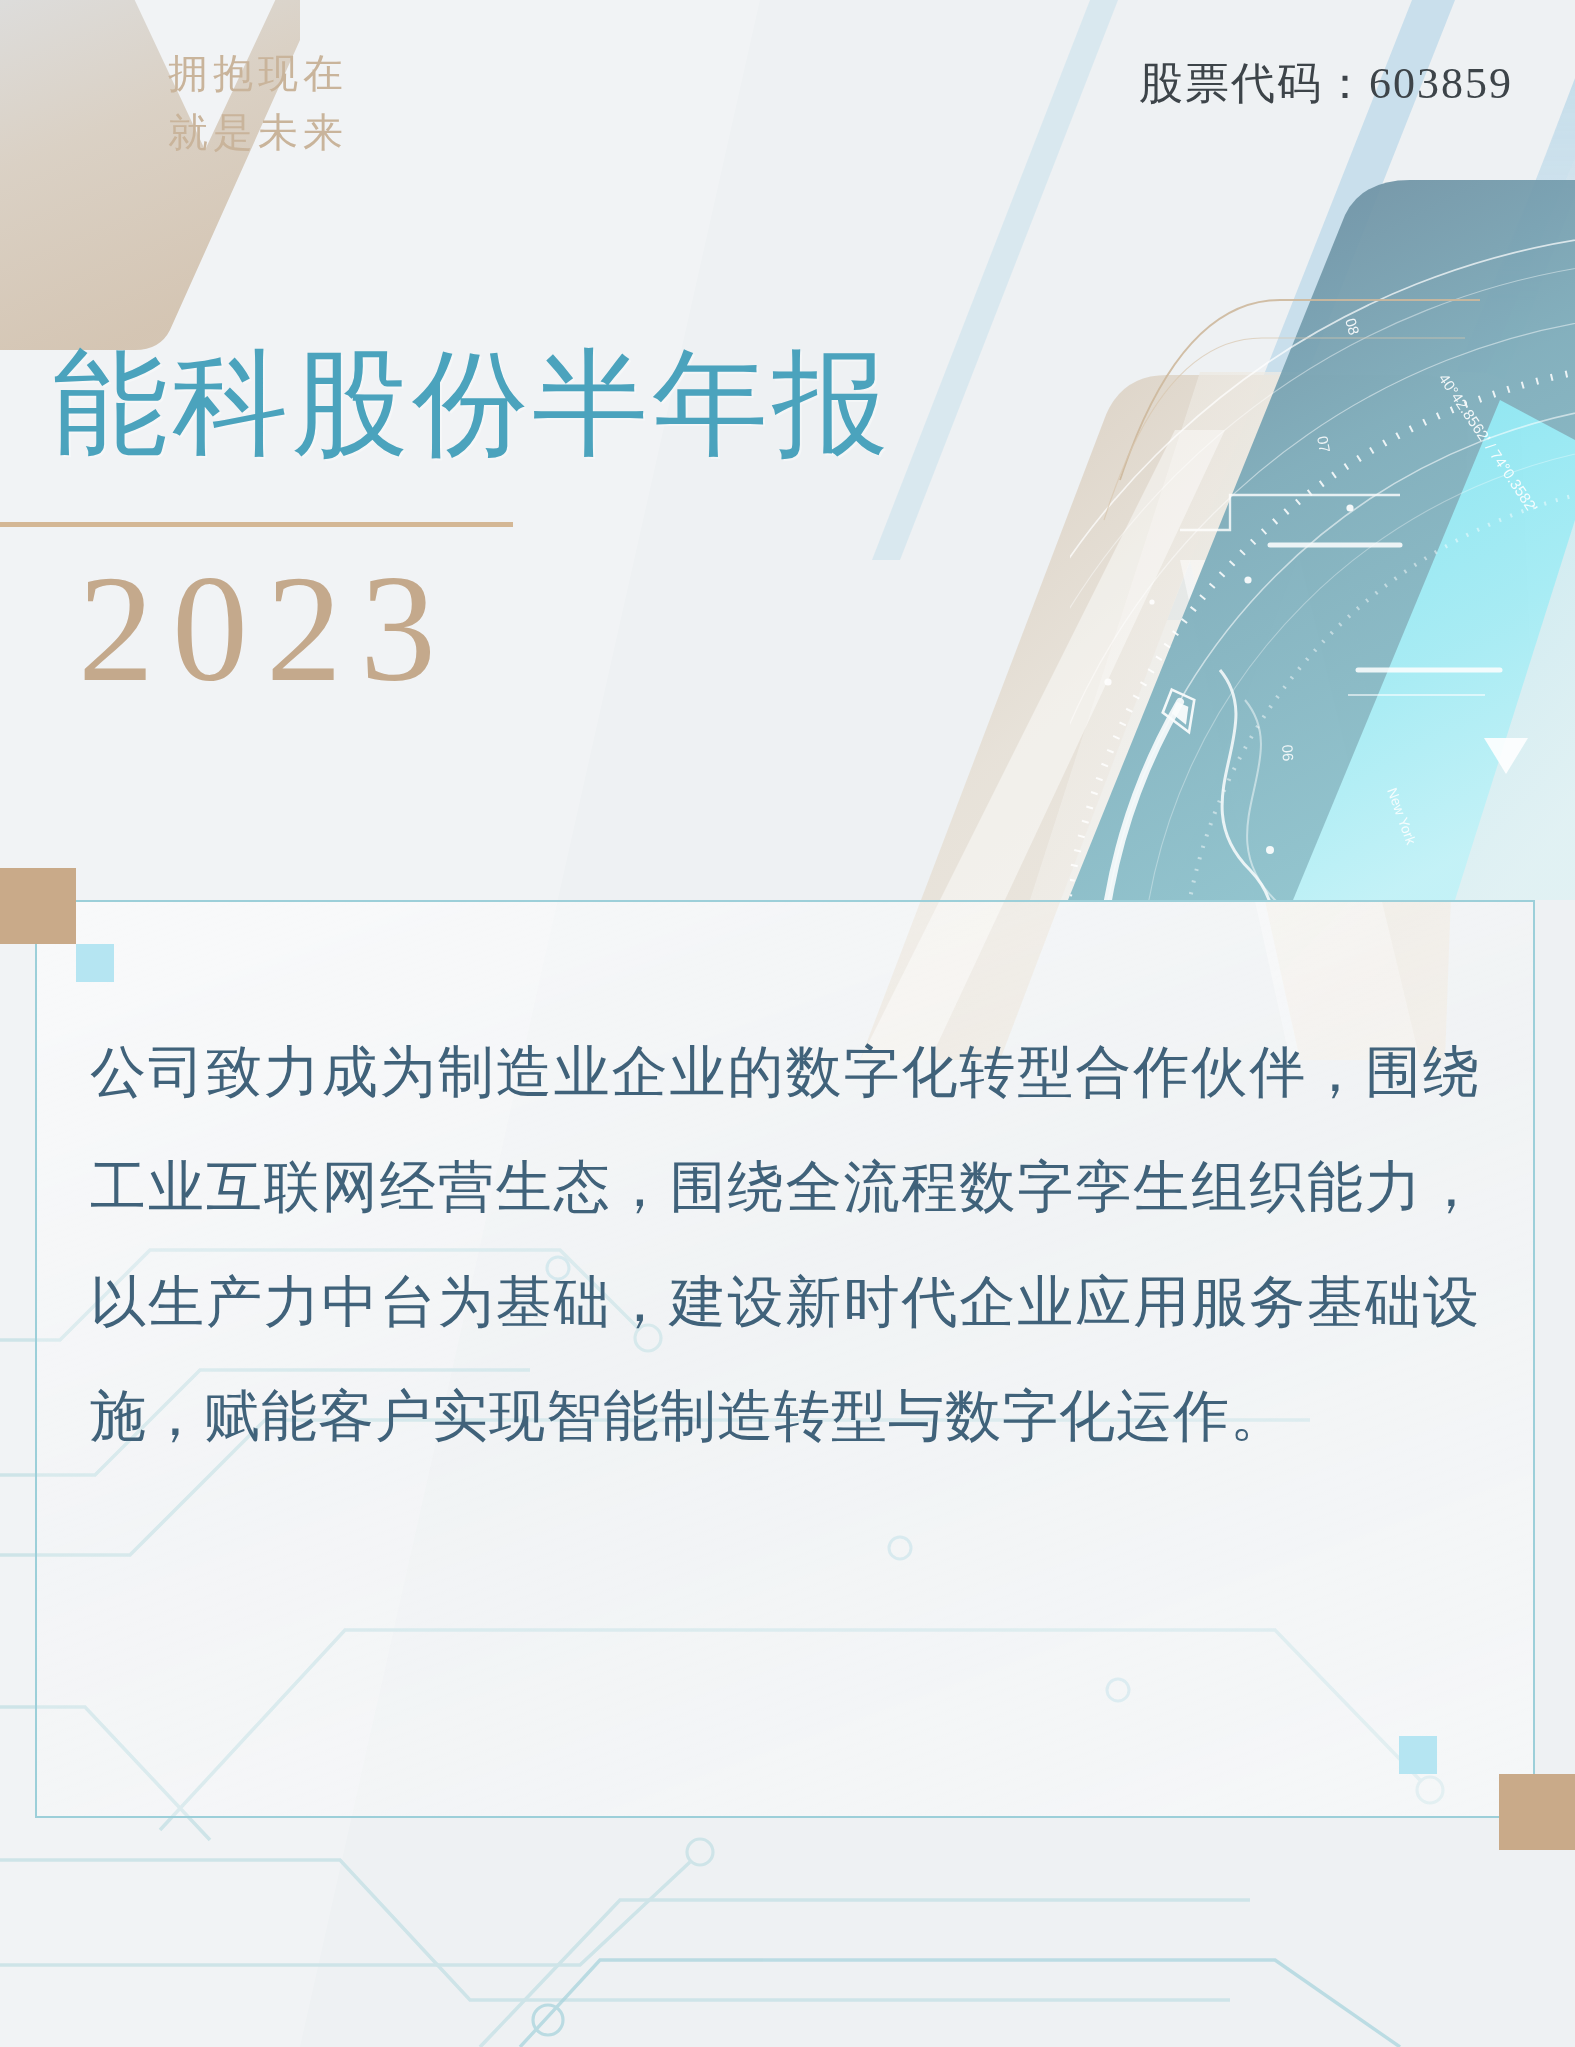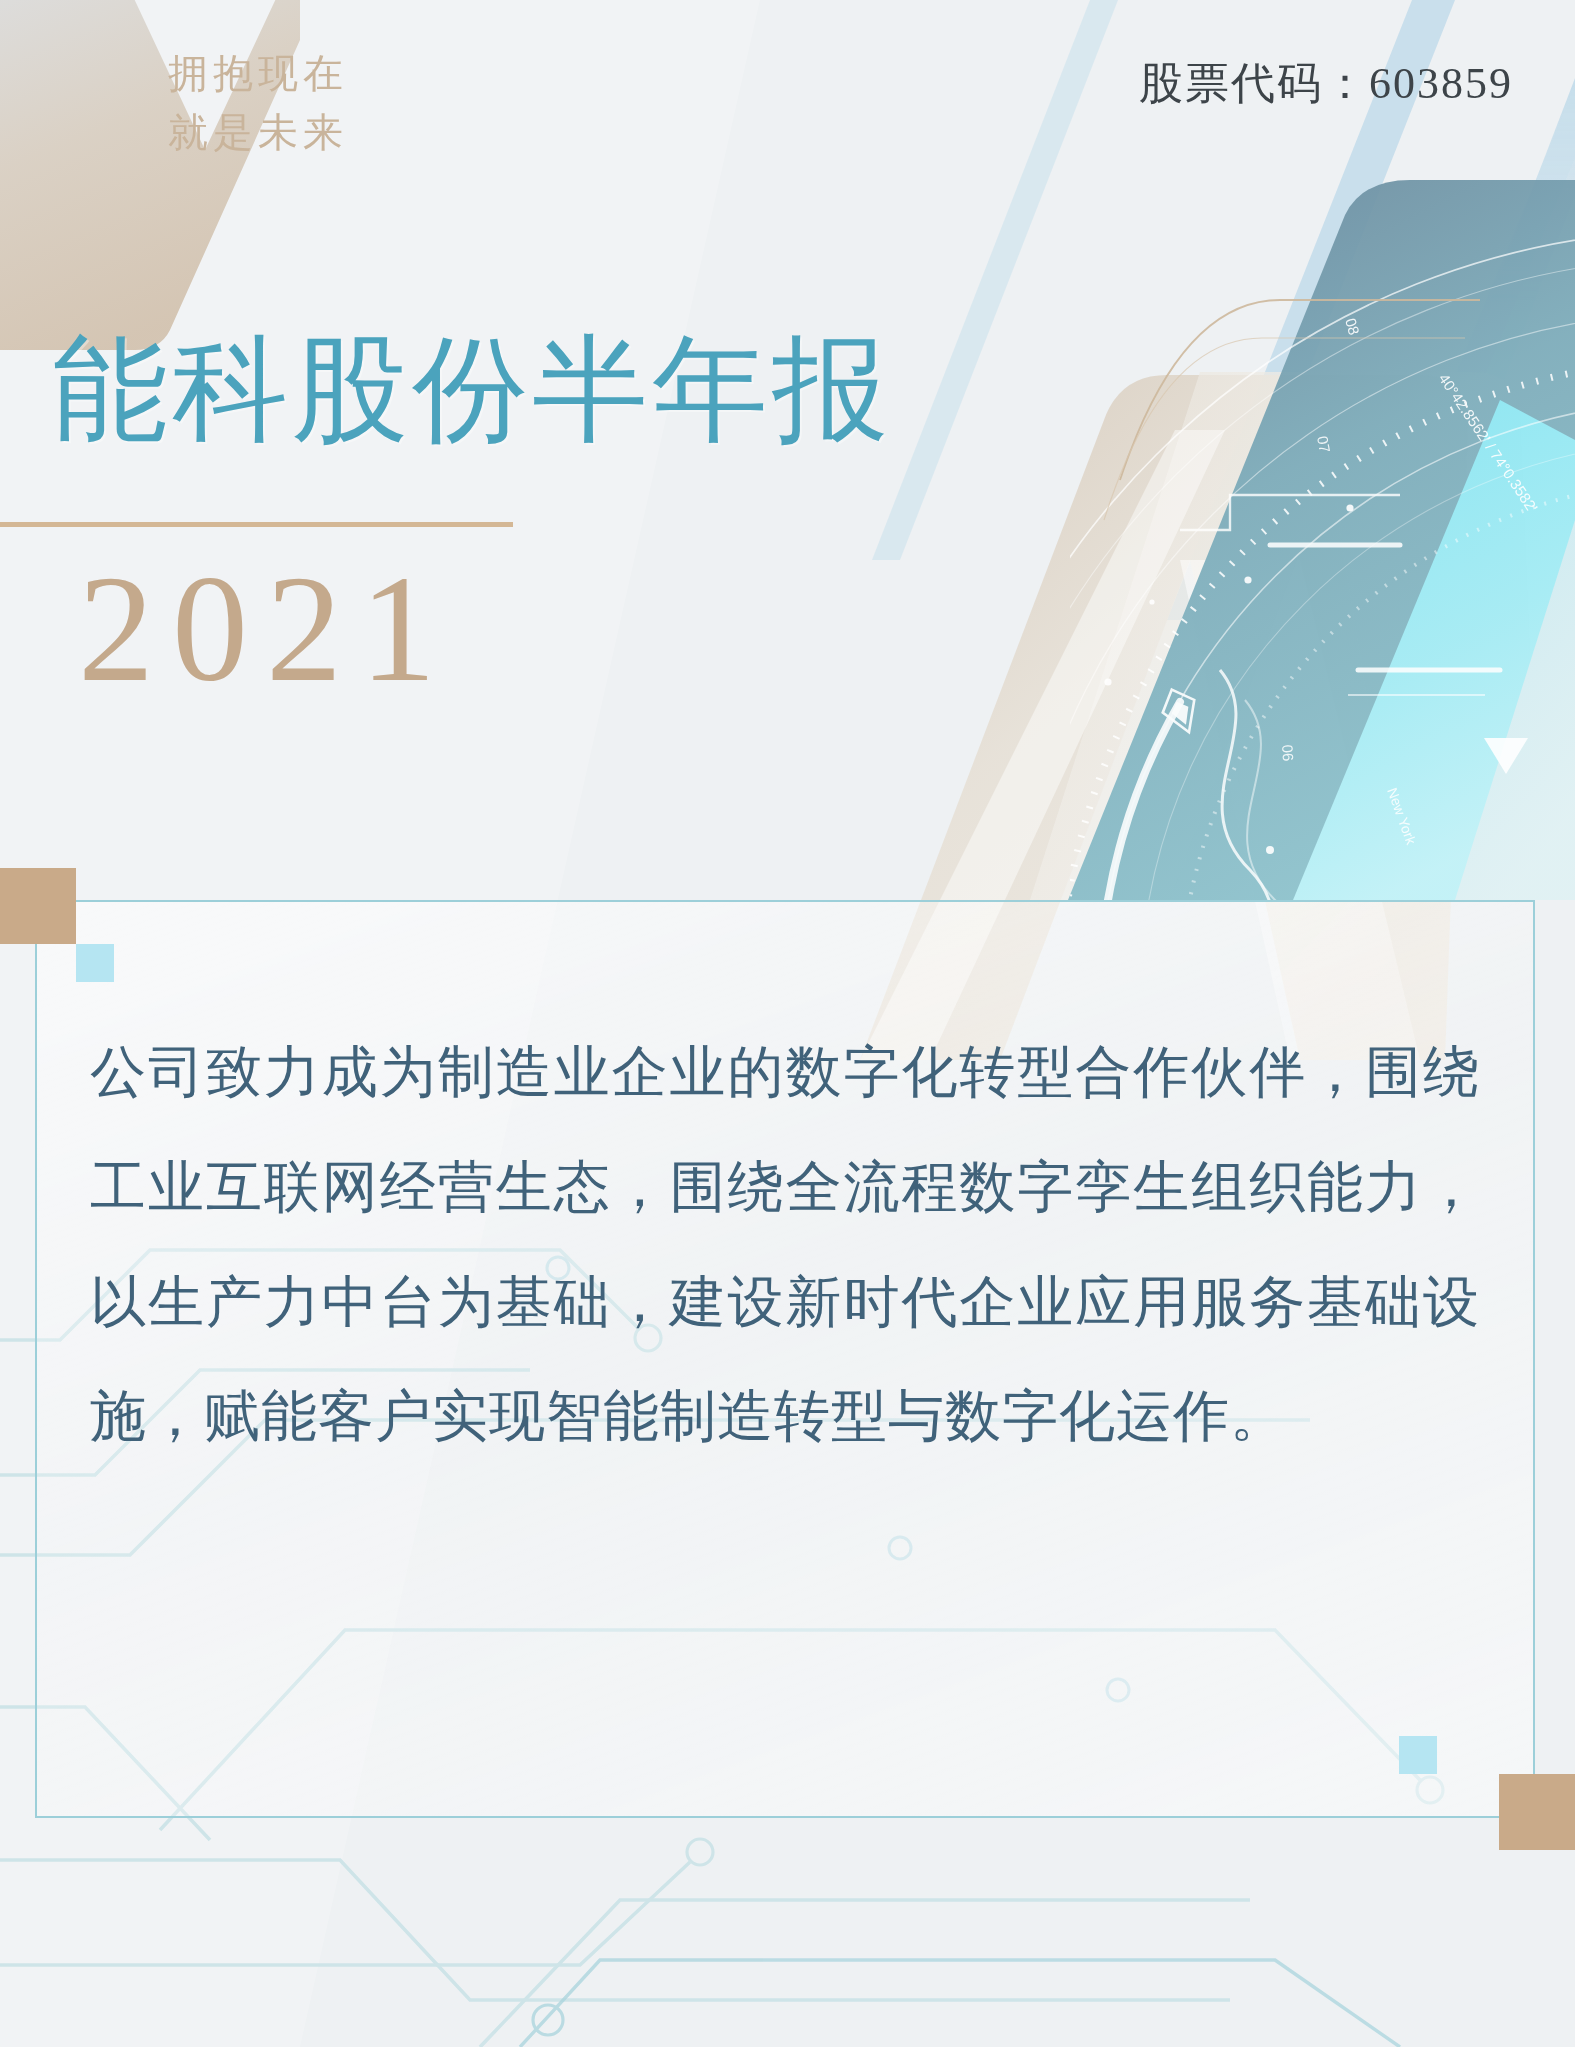--- a/index.html
+++ b/index.html
@@ -32,21 +32,21 @@
   .stock-code{
     position:absolute; right:62px; top:54px;
     font-family:"Liberation Serif", serif;
     font-size:44px; color:#3d4449;
     letter-spacing:2px;
     z-index:6;
   }
 
   
   .main-title{
-    position:absolute; left:52px; top:332px;
+    position:absolute; left:52px; top:346px;
     font-family:"Liberation Serif", serif;
     font-size:116px; line-height:1;
     color:#4ba3bd; letter-spacing:4px;
     z-index:6;
     text-shadow:2px 2px 0 rgba(255,255,255,.35);
   }
 
   .gold-rule{
     position:absolute; left:0; top:522px;
     width:513px; height:5px;
@@ -268,21 +268,21 @@
     </svg>
   </div>
 
   <div class="tagline">拥抱现在
 就是未来</div>
 
   <div class="stock-code">股票代码：603859</div>
 
   <div class="main-title">能科股份半年报</div>
   <div class="gold-rule"></div>
-  <div class="year">2021</div>
+  <div class="year">2023</div>
 
   <div class="frame-inner-fill"></div>
   <div class="frame"></div>
 
   <div class="sq sq-gold-tl"></div>
   <div class="sq sq-blue-tl"></div>
   <div class="sq sq-blue-br"></div>
   <div class="sq sq-gold-br"></div>
 
   <div class="body-text">公司致力成为制造业企业的数字化转型合作伙伴，围绕工业互联网经营生态，围绕全流程数字孪生组织能力，以生产力中台为基础，建设新时代企业应用服务基础设施，赋能客户实现智能制造转型与数字化运作。</div>

